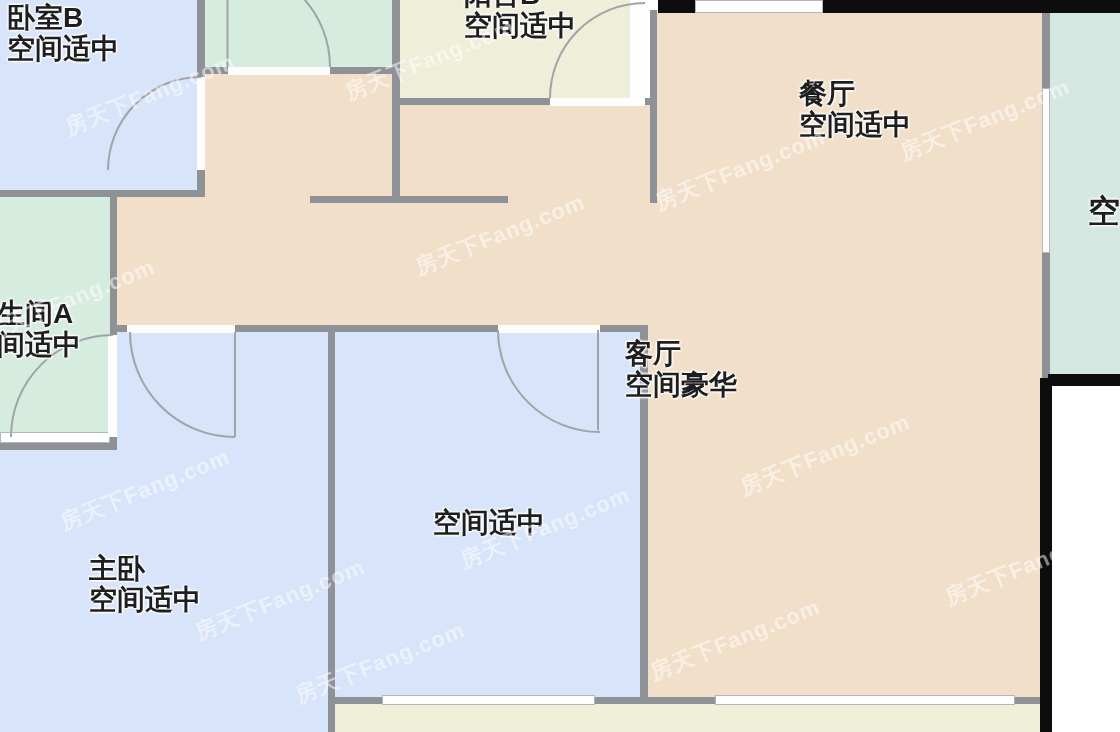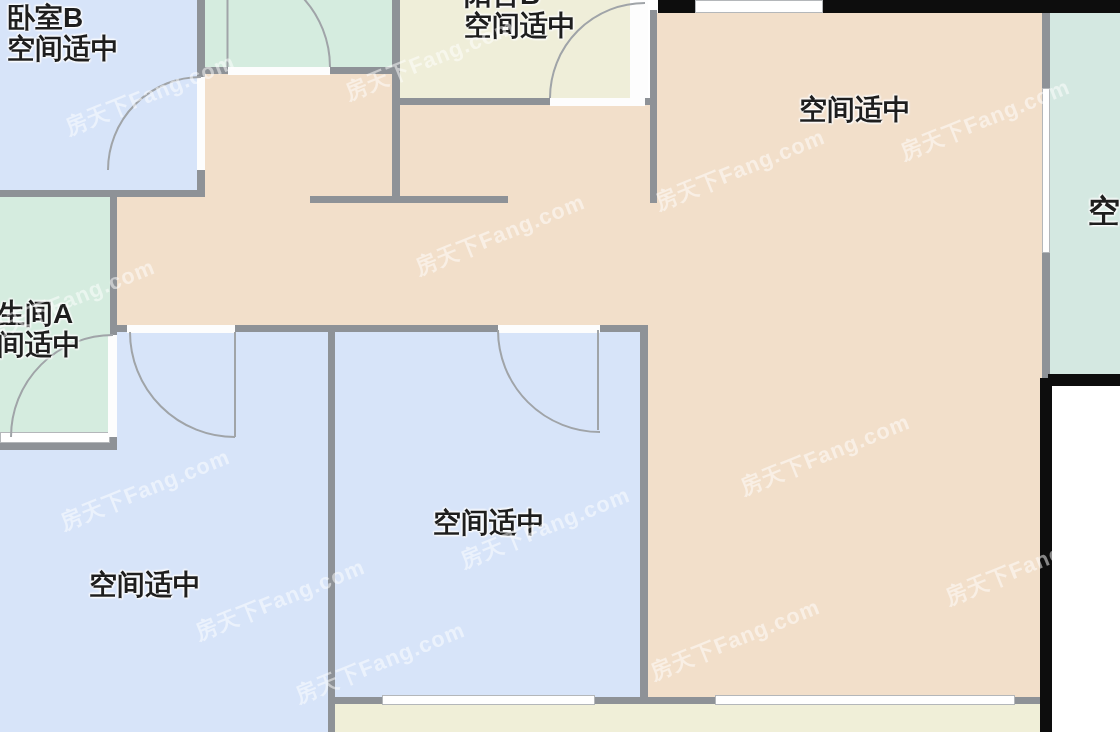--- a/index.html
+++ b/index.html
@@ -105,27 +105,33 @@
 
   <div class="rl" style="left:63px;top:33px">
     <span>卧室B</span>
     <span>空间适中</span>
   </div>
   <div class="rl" style="left:520px;top:10px">
     <span>阳台B</span>
     <span>空间适中</span>
   </div>
   <div class="rl" style="left:855px;top:109px">
+    <span>餐厅</span>
     <span>空间适中</span>
+  </div>
+  <div class="rl" style="left:681px;top:369px">
+    <span>客厅</span>
+    <span>空间豪华</span>
   </div>
   <div class="rl" style="left:25px;top:329px">
     <span>卫生间A</span>
     <span>空间适中</span>
   </div>
   <div class="rl" style="left:145px;top:584px">
+    <span>主卧</span>
     <span>空间适中</span>
   </div>
   <div class="rl" style="left:489px;top:522px">
     <span>空间适中</span>
   </div>
   <div class="rl rl-single" style="left:1088px;top:196px">
     <span>空间适中</span>
   </div>
 
   <div class="wm" style="left:150px;top:95px">房天下Fang.com</div>

